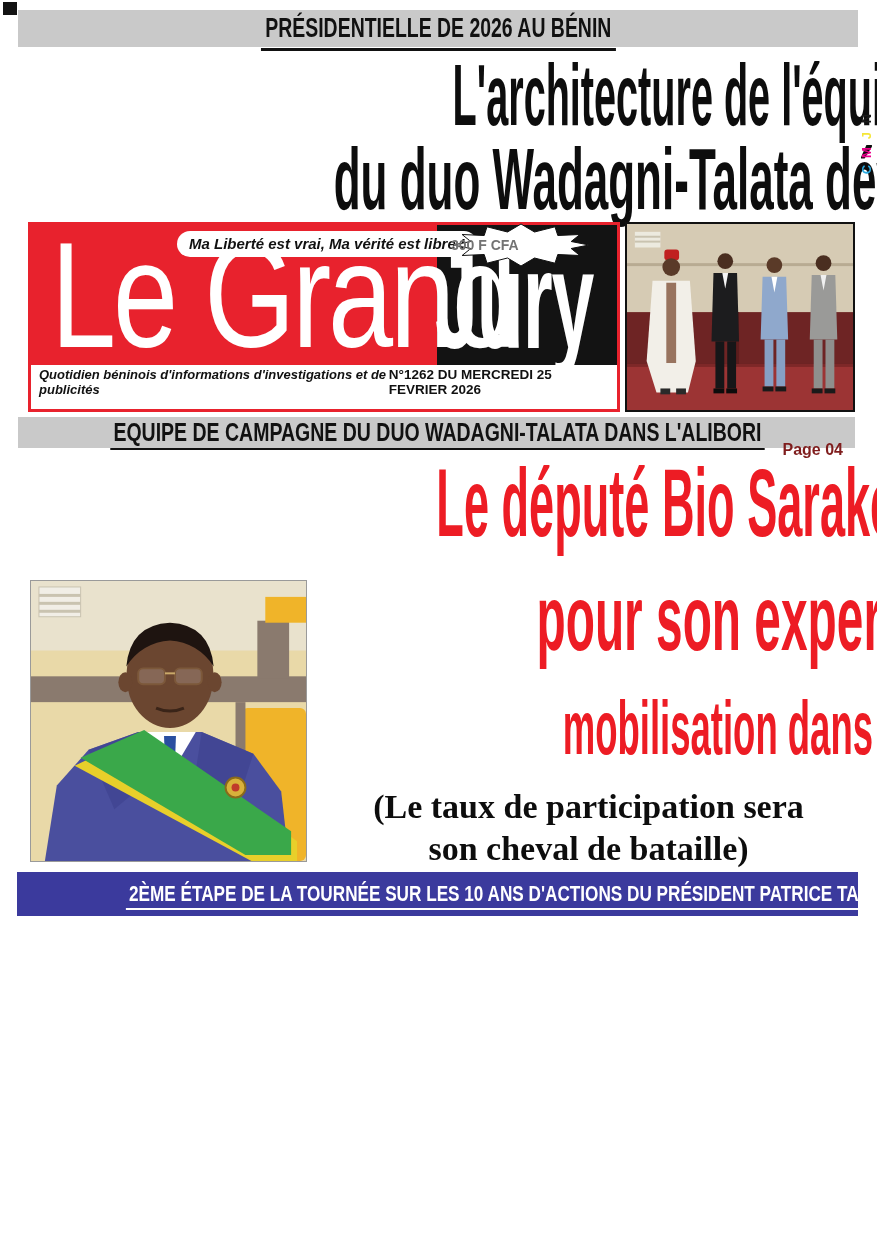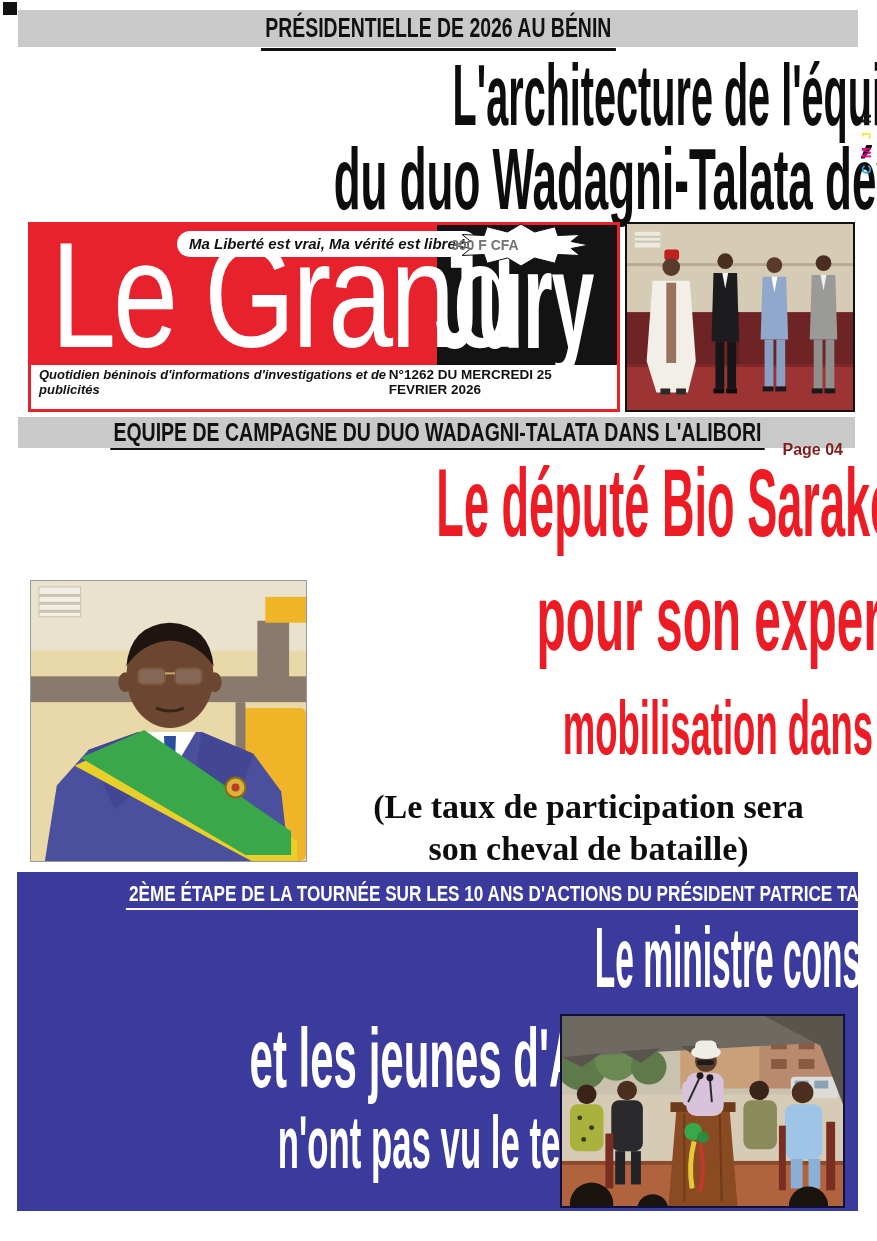--- a/index.html
+++ b/index.html
@@ -1,19 +1,19 @@
 <!DOCTYPE html>
 <html><head>
 <meta charset="utf-8">
 <style>
   * { margin:0; padding:0; box-sizing:border-box; }
   html,body { background:#ffffff; }
   body { font-family:"Liberation Sans","DejaVu Sans",sans-serif; }
   #page {
-    position:relative; width:877px; height:1241px; margin:0 auto;
+    position:relative; width:877px; height:916px; margin:0 auto;
     background:#ffffff; overflow:hidden;
   }
   .abs { position:absolute; }
   .fit { display:inline-block; white-space:nowrap; transform-origin:50% 50%; }
   .fit-l { display:inline-block; white-space:nowrap; transform-origin:0 0; }
   .ctr { text-align:center; }
 
   
   .reg-mark { left:3px; top:2px; width:14px; height:13px; background:#121212; }
 

